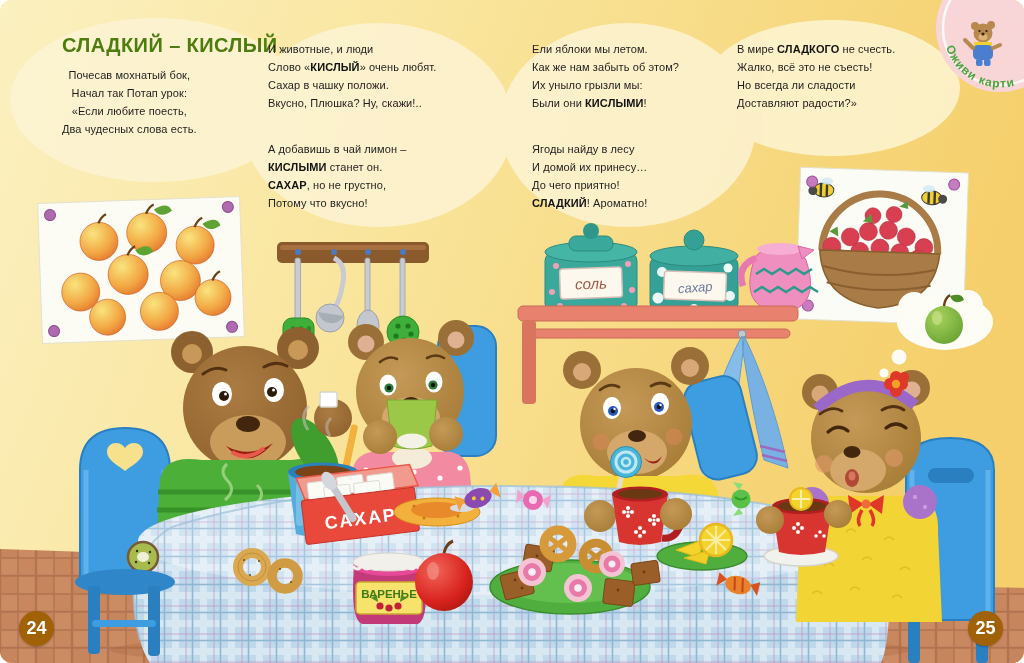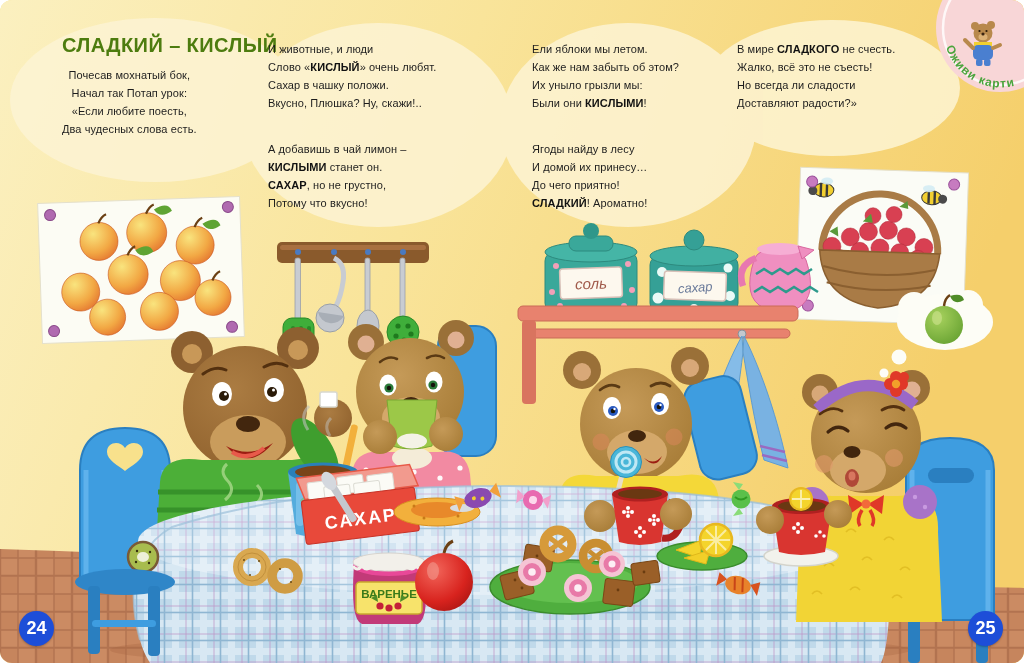--- a/index.html
+++ b/index.html
@@ -14,21 +14,21 @@
     letter-spacing:.1px;white-space:nowrap;
   }
   .poem b{font-weight:bold;color:#111;}
   .stanza + .stanza{margin-top:28px;}
   .page-title{
     position:absolute;left:62px;top:34px;font-size:20px;font-weight:bold;
     color:#4d7c0f;letter-spacing:.4px;white-space:nowrap;
   }
   .pagenum{
     position:absolute;width:35px;height:35px;border-radius:50%;
-    background:#1d4ed8;color:#ffffff;font-weight:bold;font-size:18px;
+    background:#a16207;color:#ffffff;font-weight:bold;font-size:18px;
     display:flex;align-items:center;justify-content:center;
     box-shadow:0 1px 2px rgba(0,0,0,.25);
   }
   .pagenum.left{left:19px;top:611px;}
   .pagenum.right{right:21px;top:611px;}
 </style>
 </head>
 <body>
 
 <div class="page">

